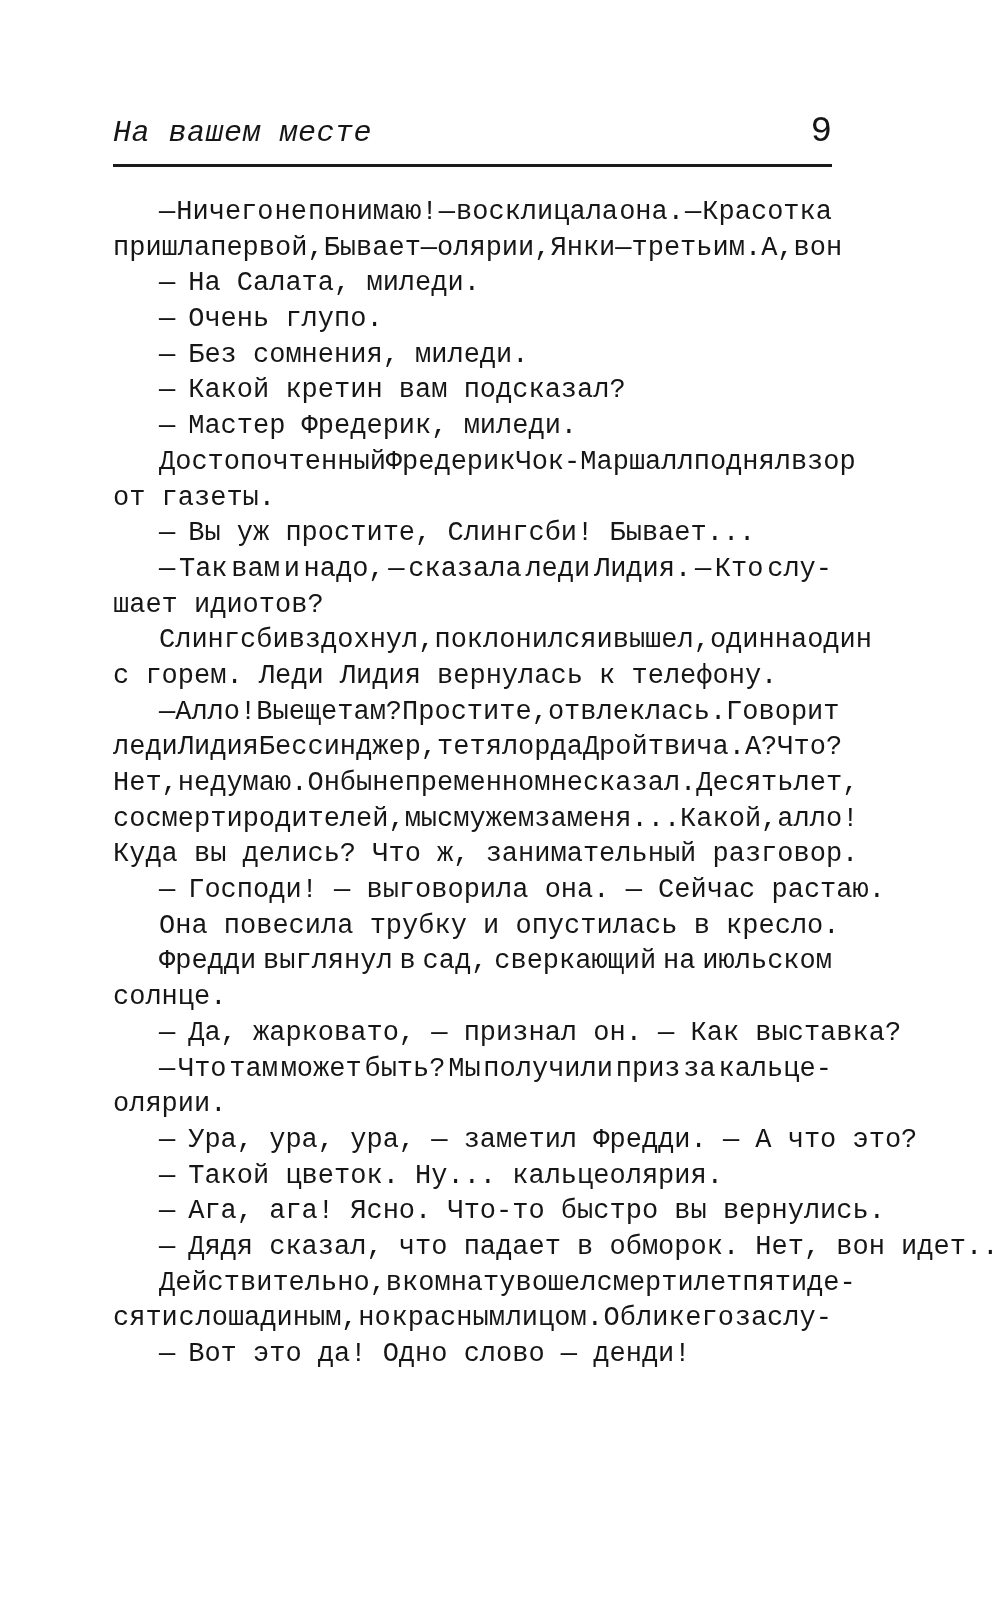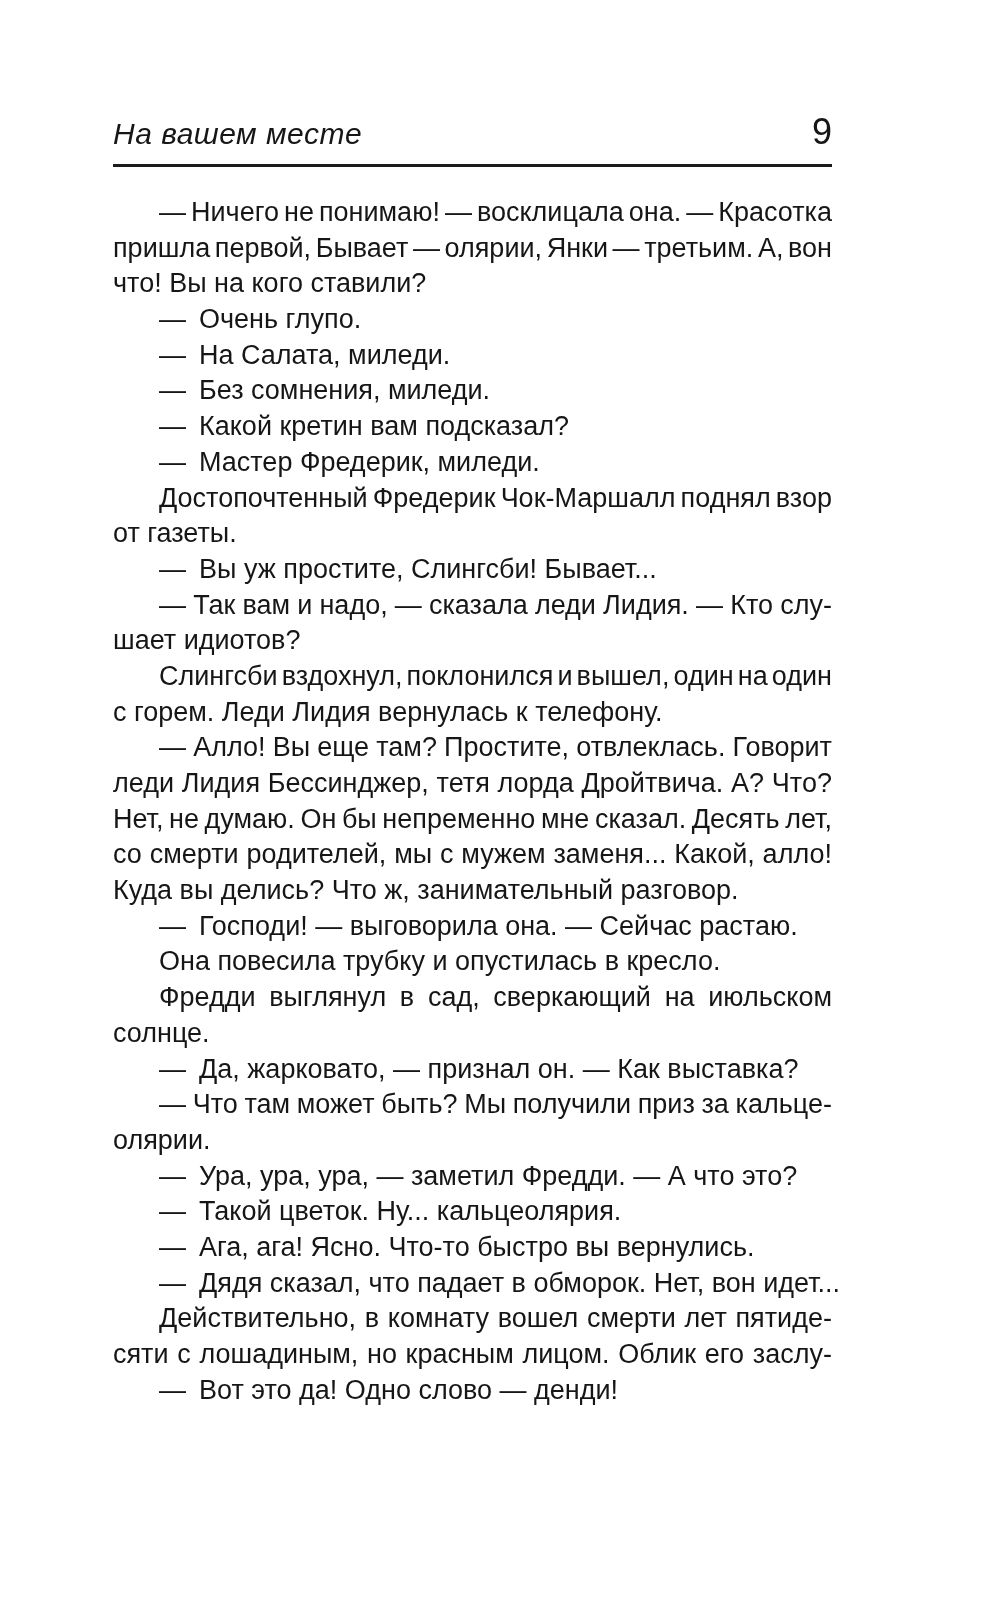--- a/index.html
+++ b/index.html
@@ -6,21 +6,21 @@
     margin: 0;
     padding: 0;
     background: #ffffff;
   }
   .page {
     position: relative;
     width: 1000px;
     height: 1616px;
     background: #ffffff;
     color: #161616;
-    font-family: Liberation Sans, sans-serif;
+    font-family: Liberation Mono, monospace;
     overflow: hidden;
   }
   .running-header {
     position: absolute;
     left: 113px;
     top: 112px;
     width: 719px;
     display: flex;
     justify-content: space-between;
     align-items: baseline;
@@ -98,27 +98,26 @@
           <span>первой,</span>
           <span>Бывает</span>
           <span>—</span>
           <span>олярии,</span>
           <span>Янки</span>
           <span>—</span>
           <span>третьим.</span>
           <span>А,</span>
           <span>вон</span>
         </div>
-        <div class="line">что! Вы на кого ставили?</div>
+      </div>
+      <div class="para">
+        <div class="line first"><span class="dash">—</span>На Салата, миледи.</div>
       </div>
       <div class="para">
         <div class="line first"><span class="dash">—</span>Очень глупо.</div>
-      </div>
-      <div class="para">
-        <div class="line first"><span class="dash">—</span>На Салата, миледи.</div>
       </div>
       <div class="para">
         <div class="line first"><span class="dash">—</span>Без сомнения, миледи.</div>
       </div>
       <div class="para">
         <div class="line first"><span class="dash">—</span>Какой кретин вам подсказал?</div>
       </div>
       <div class="para">
         <div class="line first"><span class="dash">—</span>Мастер Фредерик, миледи.</div>
       </div>

